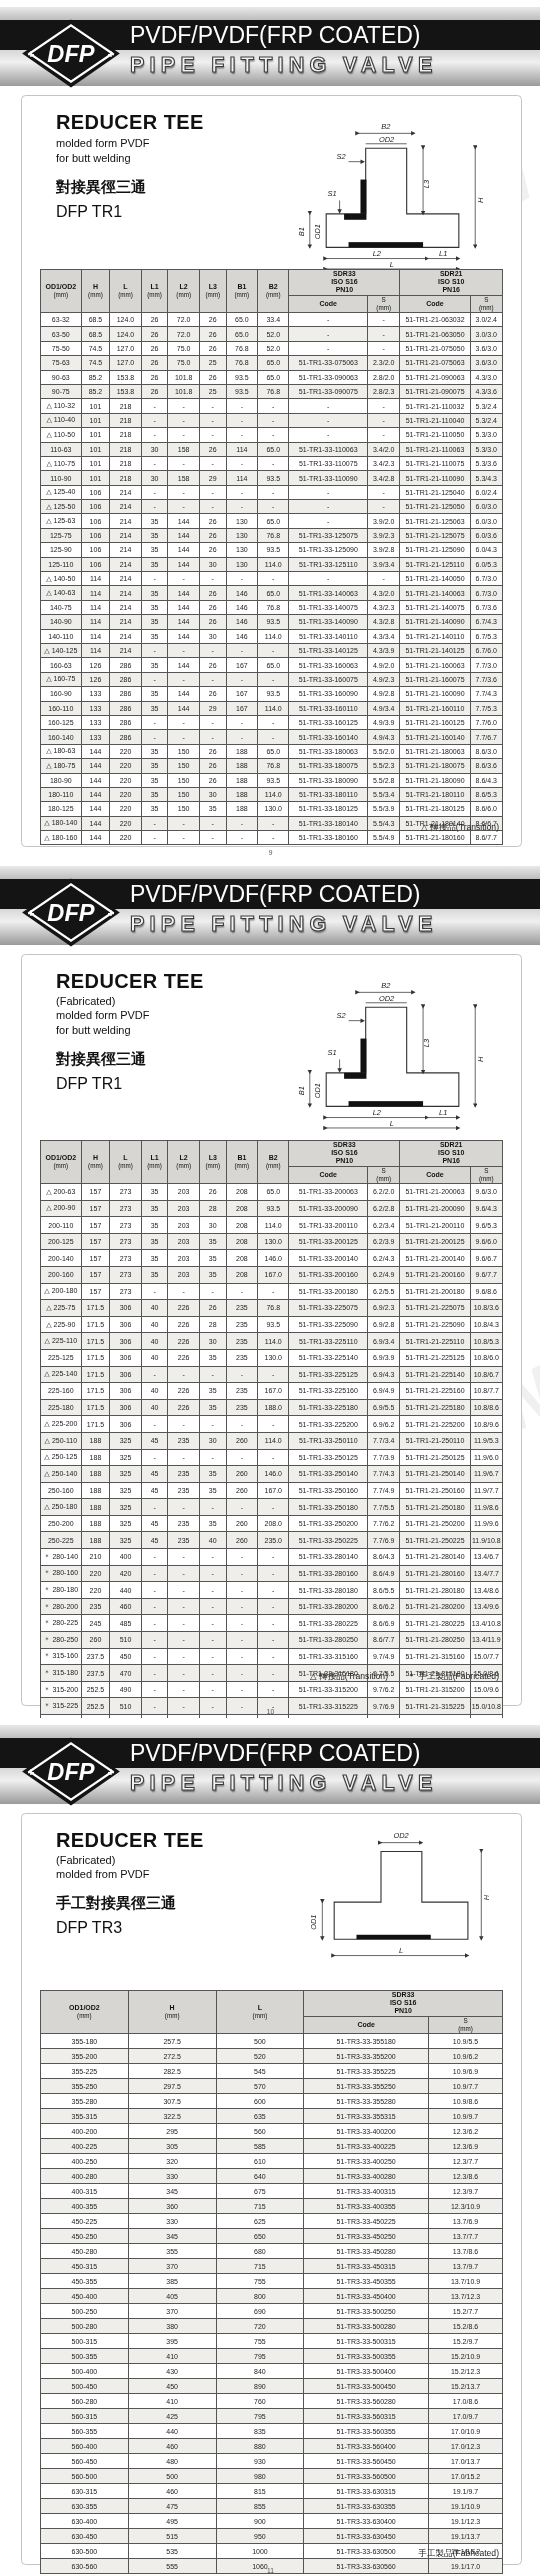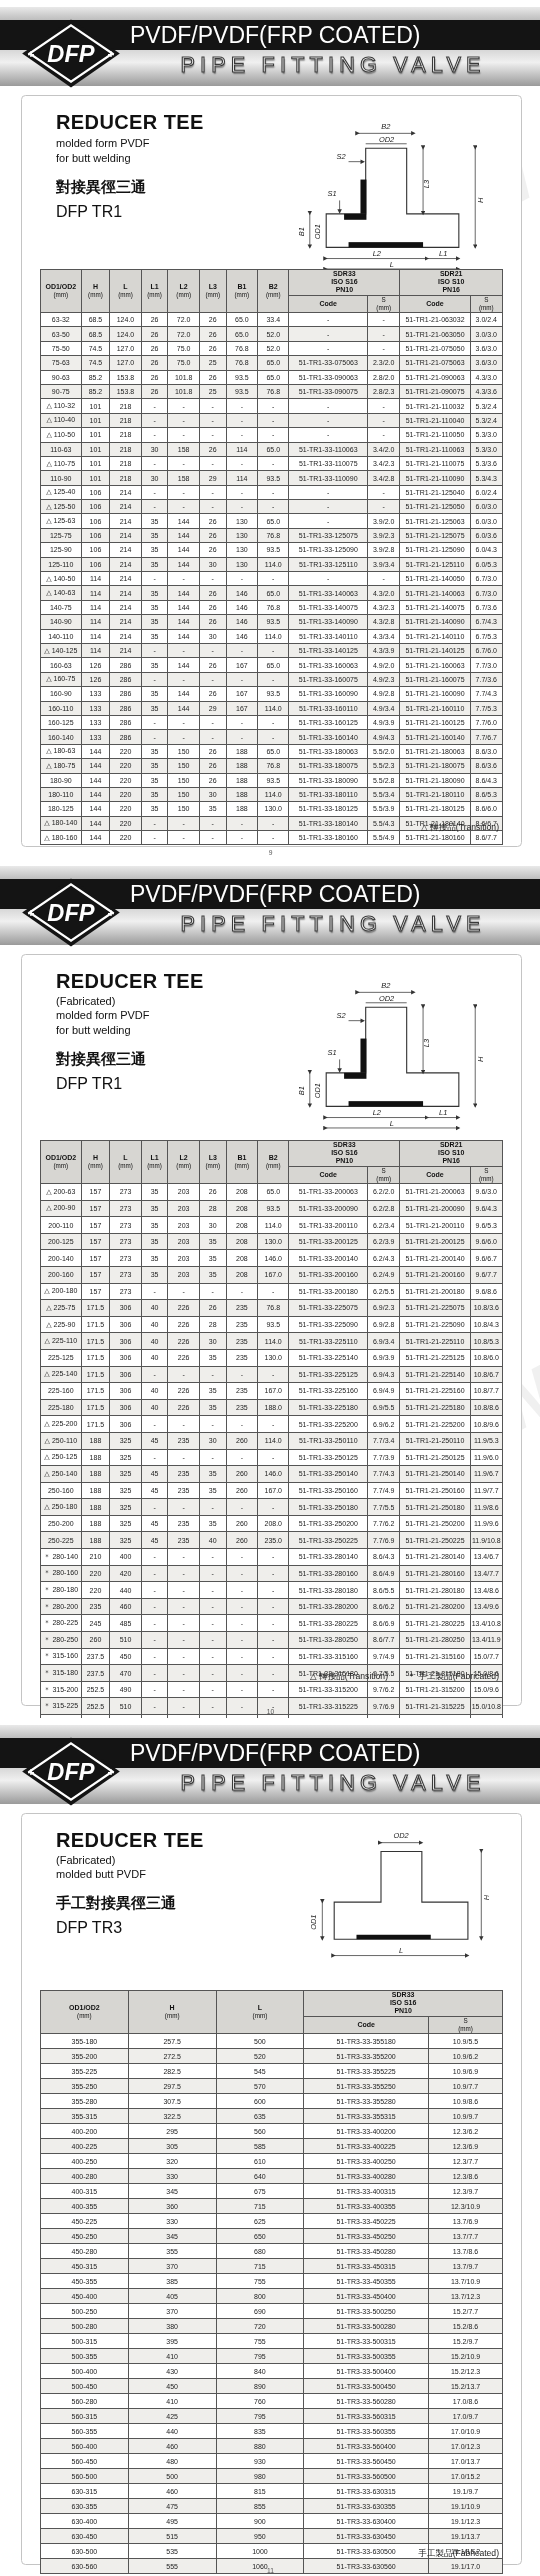--- a/index.html
+++ b/index.html
@@ -4,22 +4,22 @@
 <style>
   html,body{margin:0;padding:0;background:#fff;}
   body{width:541px;font-family:"Liberation Sans","DejaVu Sans",sans-serif;color:#111;}
   .page{position:relative;width:541px;height:859px;overflow:hidden;background:#fff;}
   
   .banner{position:absolute;left:0;top:7.4px;width:541px;height:79px;
     background:linear-gradient(180deg,#e9e9e9 0%,#b9b9b9 18%,#8f8f8f 34%,#d8d8d8 55%,#f0f0f0 70%,#9a9a9a 100%);}
   .banner-black{position:absolute;left:0;top:12.6px;width:541px;height:30px;background:#141414;}
   .banner-title{position:absolute;left:130px;top:15px;width:406px;height:27px;line-height:27px;
     color:#fff;font-weight:normal;font-size:23px;letter-spacing:0px;text-align:left;white-space:nowrap;}
-  .banner-sub{position:absolute;left:130px;top:45px;width:406px;text-align:center;white-space:nowrap;
-    font-weight:normal;font-size:21.6px;letter-spacing:5.2px;color:#f2f2f2;
+  .banner-sub{position:absolute;left:130px;top:45px;width:406px;text-align:left;white-space:nowrap;
+    font-weight:bold;font-size:21.6px;letter-spacing:5.2px;color:#f2f2f2;
     -webkit-text-stroke:1.1px #3a3a3a;text-shadow:0.7px 1.5px 1.5px rgba(0,0,0,.45);}
   .logo{position:absolute;left:19.3px;top:10.4px;width:104px;height:71px;}
   
   .content{position:absolute;left:21px;top:95px;width:499px;height:750px;
     border:0.7px solid #c4c4c4;border-radius:4.5px;background:#fff;}
   .prod{position:absolute;left:34px;top:15px;width:223px;}
   .prod-name{font-size:20px;font-weight:bold;letter-spacing:0.4px;margin:0 0 1.5px 0;}
   .prod-sub{font-size:11px;margin:1.5px 0;}
   .prod-desc{font-size:11px;line-height:15px;}
   .prod-zh{font-size:15px;font-weight:bold;margin-top:12px;}
@@ -1323,21 +1323,21 @@
       <polygon points="70,10 126,48 70,86 14,48" fill="none" stroke="#fff" stroke-width="3"></polygon>
       <text x="70" y="60" text-anchor="middle" font-size="32" font-weight="bold" font-style="italic" fill="#fff">DFP</text>
       <text x="16" y="54" text-anchor="middle" font-size="16" font-weight="bold" fill="#fff">+</text>
       <text x="124" y="54" text-anchor="middle" font-size="16" font-weight="bold" fill="#fff">+</text>
     </svg>
   </div>
   <div class="content">
     <div class="prod">
       <div class="prod-name">REDUCER TEE</div>
       <div class="prod-sub">(Fabricated)</div>
-      <div class="prod-desc">molded butt PVDF</div>
+      <div class="prod-desc">molded from PVDF</div>
       <div class="prod-zh">手工對接異徑三通</div>
       <div class="prod-model">DFP TR3</div>
     </div>
     <svg class="diagram" width="208" height="153" viewBox="0 0 280 205">
       <defs>
           <marker id="a2" markerWidth="8" markerHeight="8" refX="4" refY="3" orient="auto">
             <path d="M0,0 L6,3 L0,6 Z" fill="#333"></path>
           </marker>
         </defs>
       <path d="M42,110 L105,110 L105,42 L160,42 L160,110 L222,110 L222,160 L42,160 Z" fill="none" stroke="#333" stroke-width="1.5"></path>

